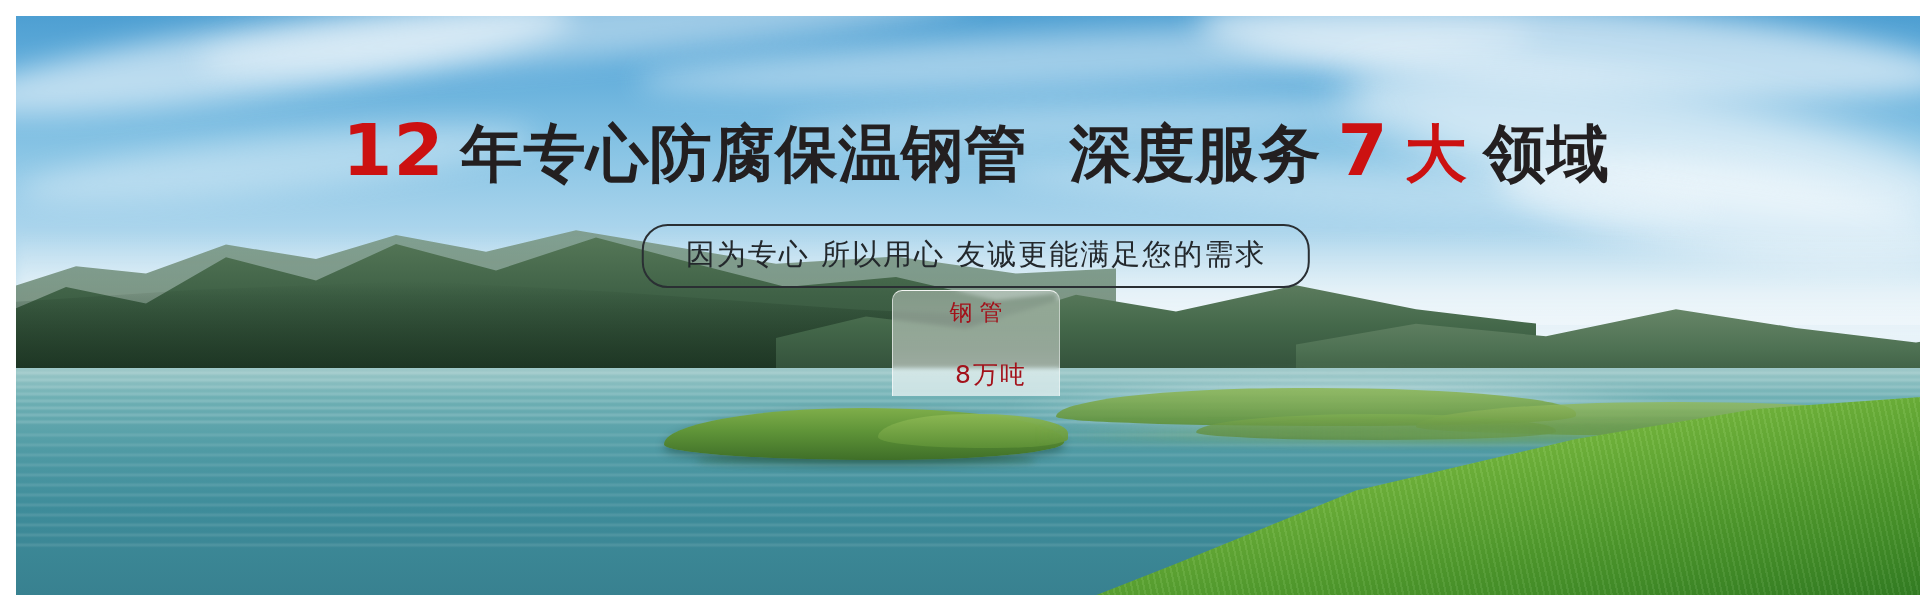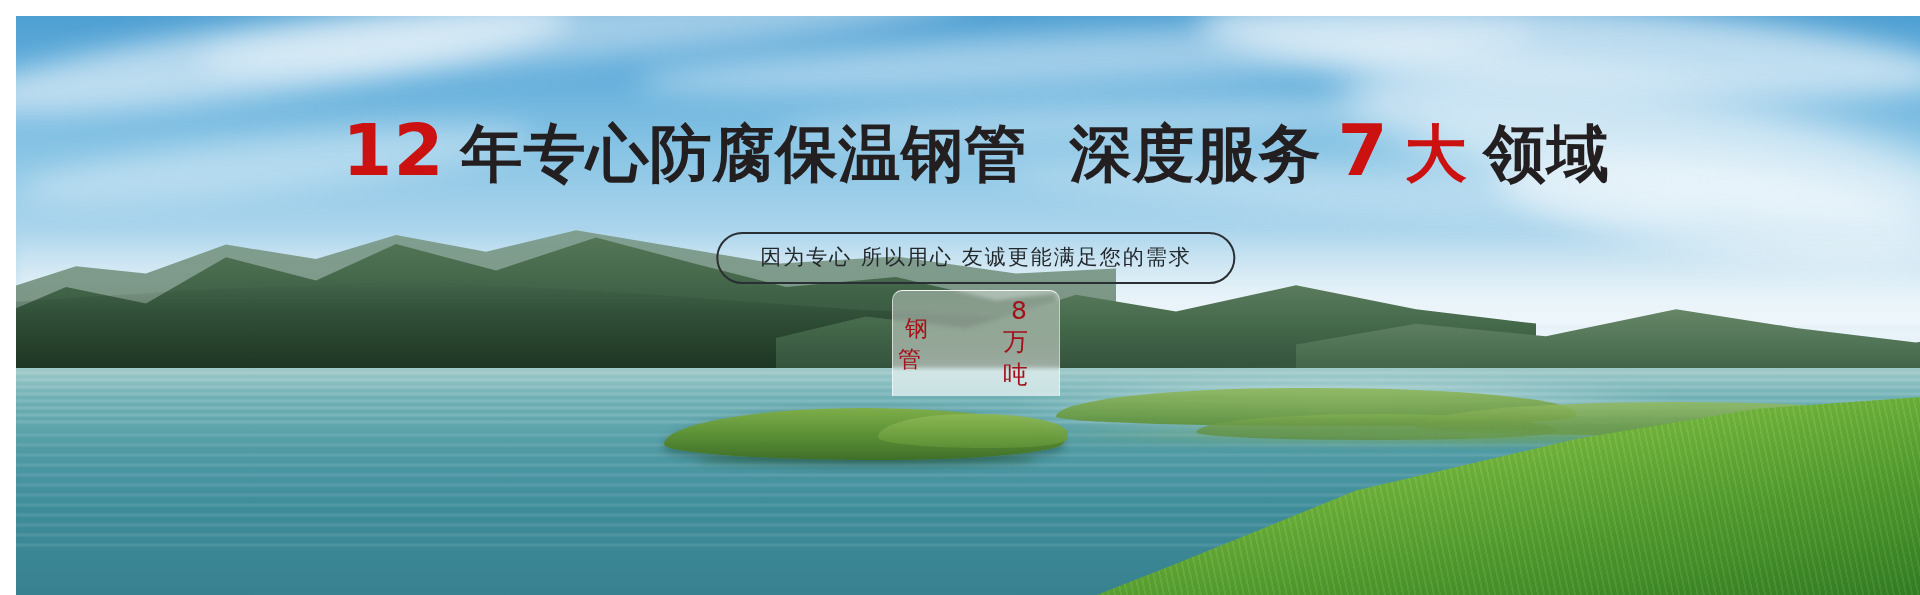--- a/index.html
+++ b/index.html
@@ -106,36 +106,36 @@
   .content{ position:absolute; inset:0; }
 
   .headline{ position:absolute; left:0; right:0; top:84px; text-align:center;
              font-size:62px; font-weight:bold; letter-spacing:1px; white-space:nowrap;
              font-family:"DejaVu Sans","Liberation Sans",sans-serif; }
   .headline .dark{ color:#231f20; }
   .headline .red { color:#cc1111; }
   .headline .gap { display:inline-block; width:26px; }
   .hl-num{ font-size:72px; }
 
-  .subtitle{ position:absolute; left:50%; top:216px; transform:translateX(-50%);
+  .subtitle{ position:absolute; left:50%; top:208px; transform:translateX(-50%);
              border:2px solid #2a2f33; border-radius:26px;
              padding:9px 42px 11px; color:#23282c;
-             font-size:21px; letter-spacing:2px; white-space:nowrap;
+             font-size:29px; letter-spacing:2px; white-space:nowrap;
              font-family:"DejaVu Sans","Liberation Sans",sans-serif;}
 
   .cards{ position:absolute; left:50%; top:266px; transform:translateX(-50%);
           display:flex; gap:10px; }
   .card{ width:168px; height:106px;
          background:linear-gradient(180deg, rgba(255,255,255,.36) 0%, rgba(255,255,255,.46) 55%, rgba(255,255,255,.60) 100%);
          border-top:1px solid rgba(255,255,255,.85);
          border-left:1px solid rgba(255,255,255,.60);
          border-right:1px solid rgba(255,255,255,.45);
          border-radius:10px 10px 0 0;
          backdrop-filter:blur(2px);
-         display:flex; flex-direction:row; align-items:center; justify-content:center; gap:14px;}
+         display:flex; flex-direction:column; align-items:center; justify-content:center; gap:14px;}
   .card-title{ color:#a3111a; font-size:23px; letter-spacing:7px; text-indent:7px;
                font-family:"DejaVu Sans","Liberation Sans",sans-serif;}
   .card-value{ color:#a3111a; font-size:25px; letter-spacing:2px;
                font-family:"DejaVu Sans","Liberation Sans",sans-serif;margin-left:38px;}
   .card-value sup{ font-size:15px; vertical-align:super; }
 </style>
 </head>
 <body>
 
 <div class="banner">

